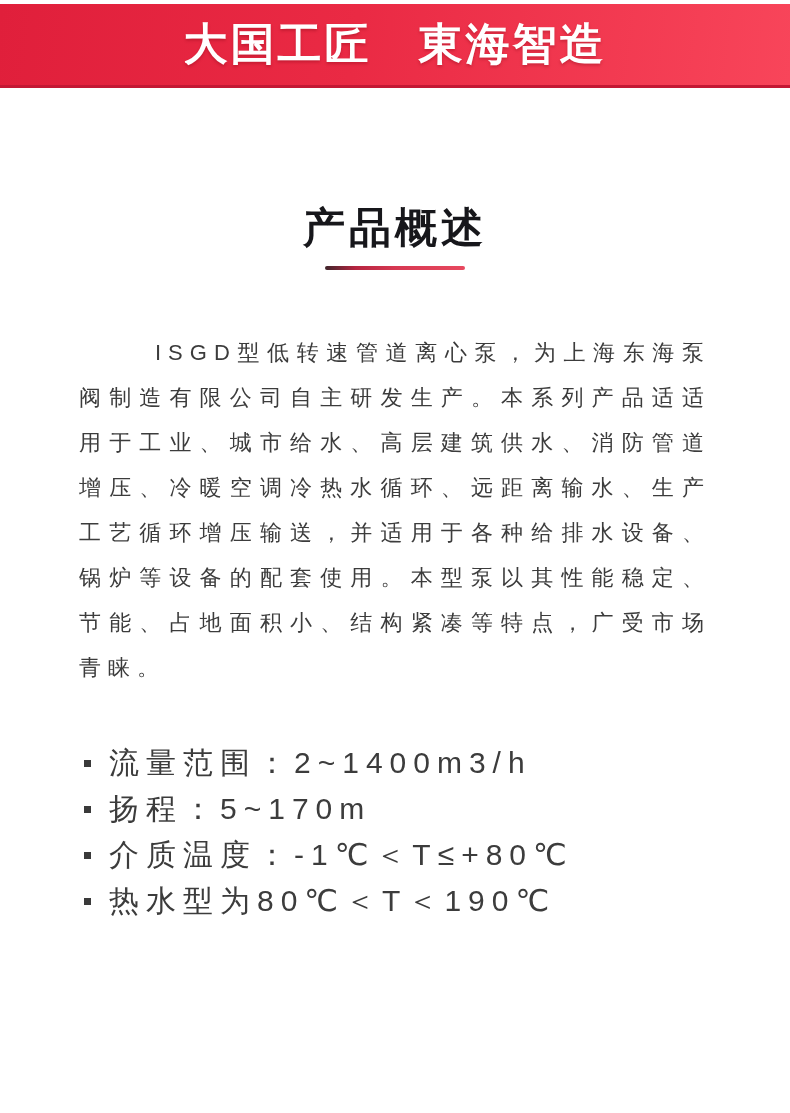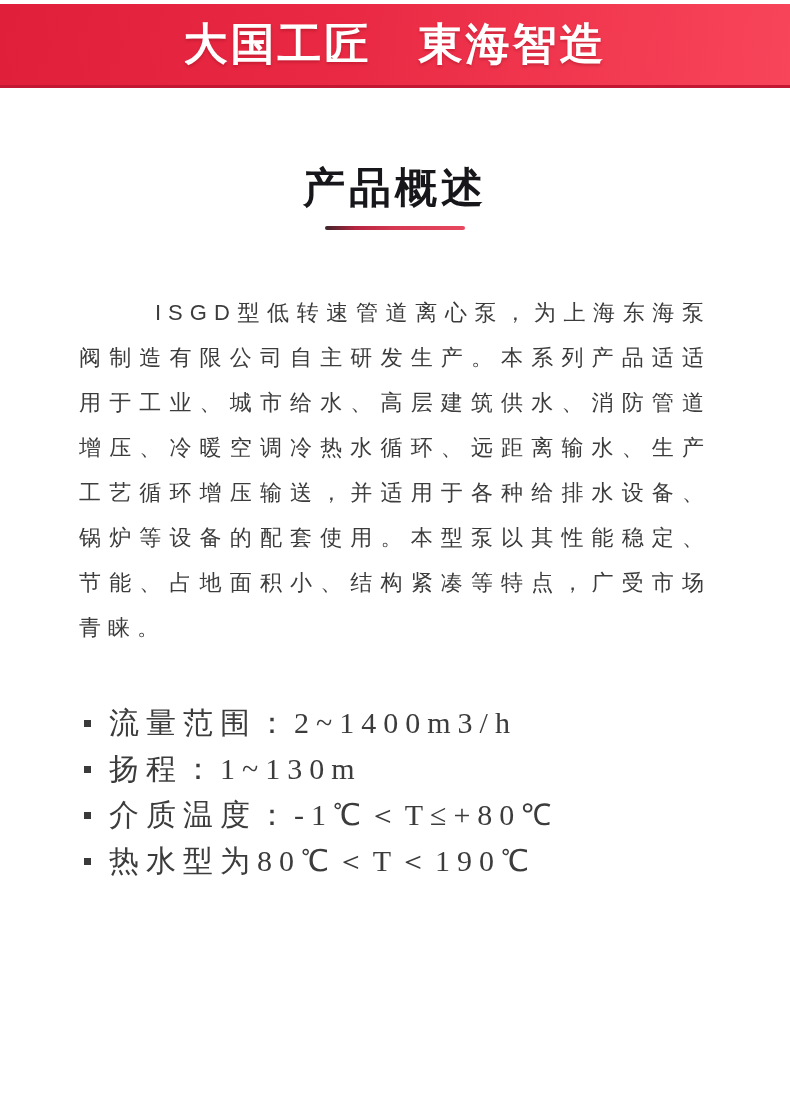--- a/index.html
+++ b/index.html
@@ -30,21 +30,21 @@
     margin: 0;
     color: #ffffff;
     font-size: 44px;
     font-weight: bold;
     letter-spacing: 3px;
     white-space: nowrap;
     text-shadow: 0 2px 3px rgba(120, 0, 18, 0.30);
   }
   
   .sec-head { text-align: center; }
-  .sec-head.first { margin-top: 76px; }
+  .sec-head.first { margin-top: 116px; }
   .sec-head.second { margin-top: 42px; }
   .sec-title {
     margin: 0;
     font-size: 42px;
     line-height: 48px;
     font-weight: bold;
     color: #17171b;
     letter-spacing: 4px;
   }
   .title-underline {
@@ -72,21 +72,20 @@
     padding: 0;
   }
   .cond-item {
     display: flex;
     align-items: center;
     font-size: 30px;
     line-height: 46px;
     letter-spacing: 7px;
     color: #3c3c3c;
     white-space: nowrap;
-    font-family: Liberation Serif, serif;
   }
   .bullet {
     flex: none;
     width: 7px;
     height: 7px;
     background: #3a3a3a;
     margin-right: 18px;
   }
 </style>
 </head>
@@ -107,21 +106,21 @@
   </section>
 
   <section>
     <ul class="cond-list">
       <li class="cond-item">
         <span class="bullet"></span>
         <span>流量范围：2~1400m3/h</span>
       </li>
       <li class="cond-item">
         <span class="bullet"></span>
-        <span>扬程：1~130m</span>
+        <span>扬程：5~170m</span>
       </li>
       <li class="cond-item">
         <span class="bullet"></span>
         <span>介质温度：-1℃＜T≤+80℃</span>
       </li>
       <li class="cond-item">
         <span class="bullet"></span>
         <span>热水型为80℃＜T＜190℃</span>
       </li>
     </ul>

